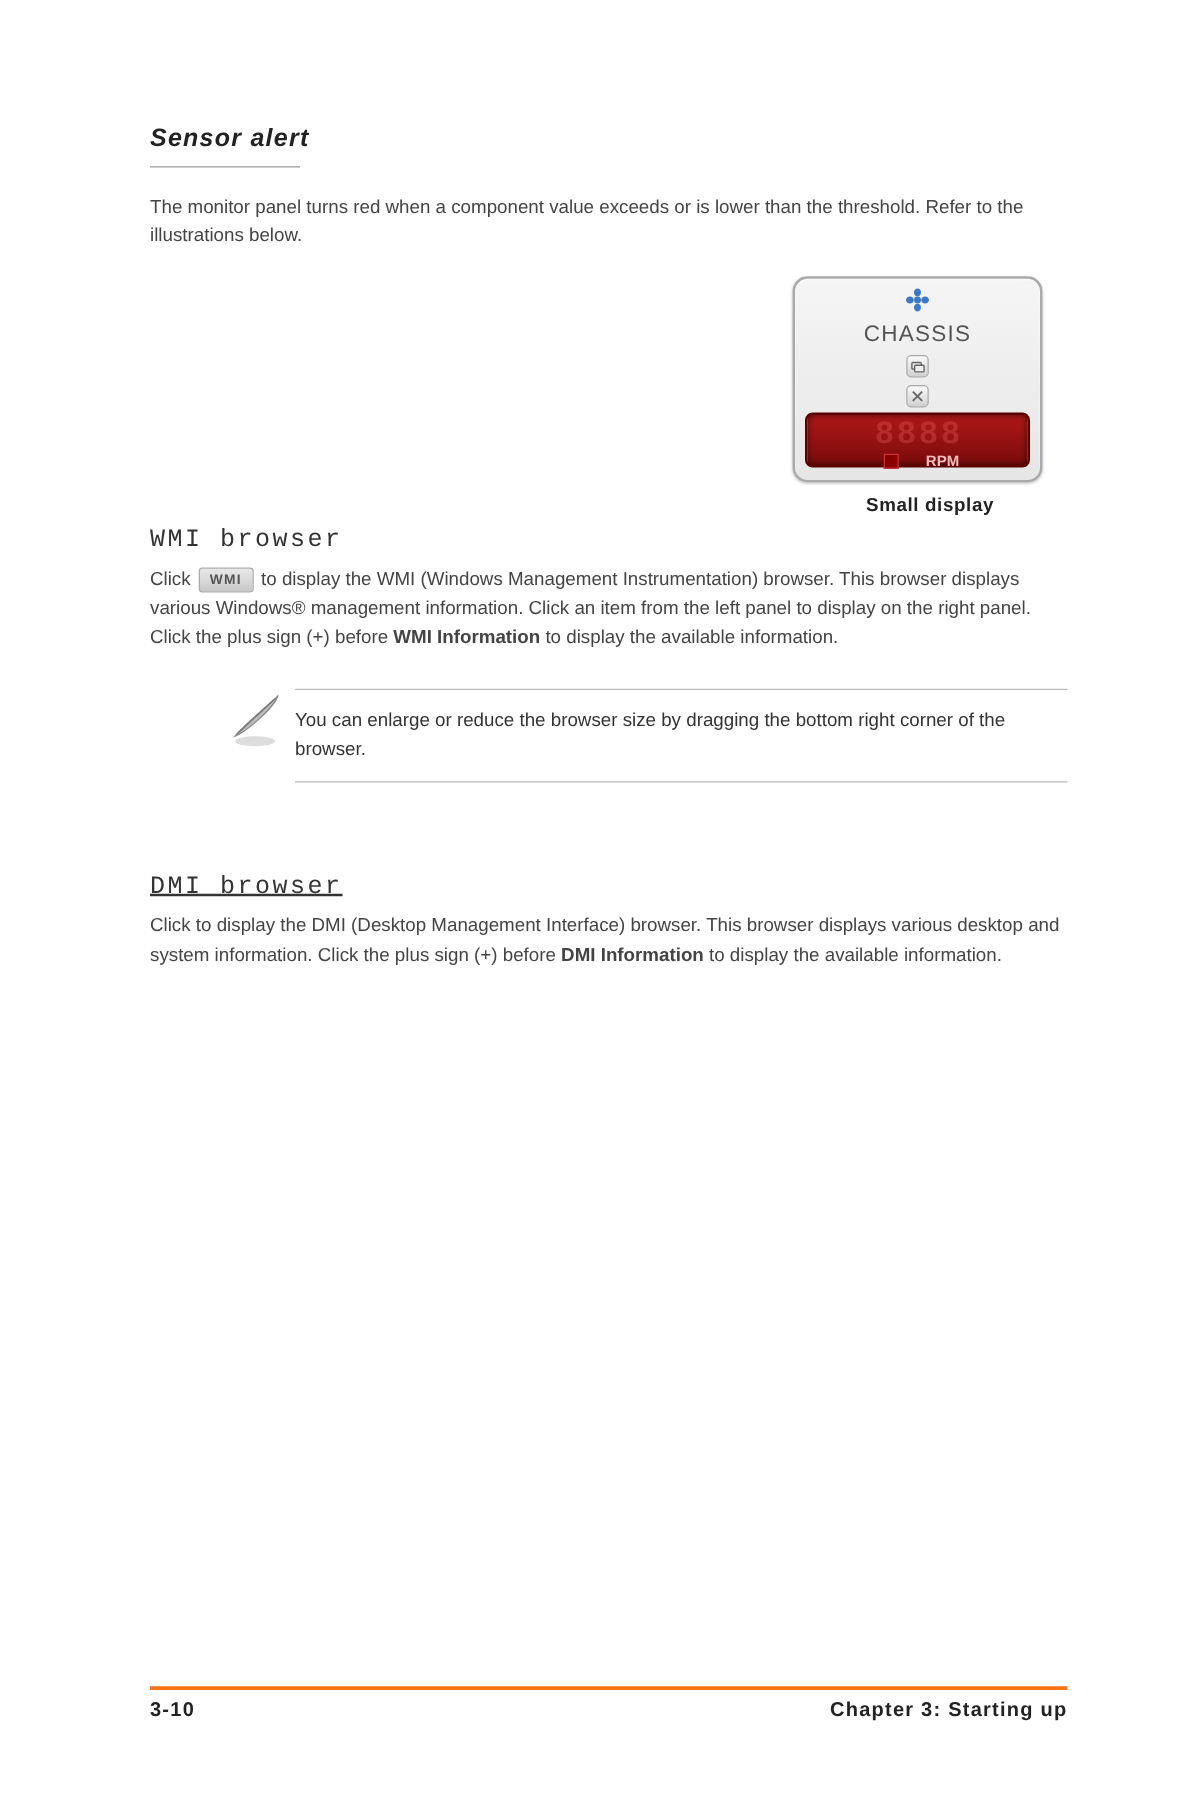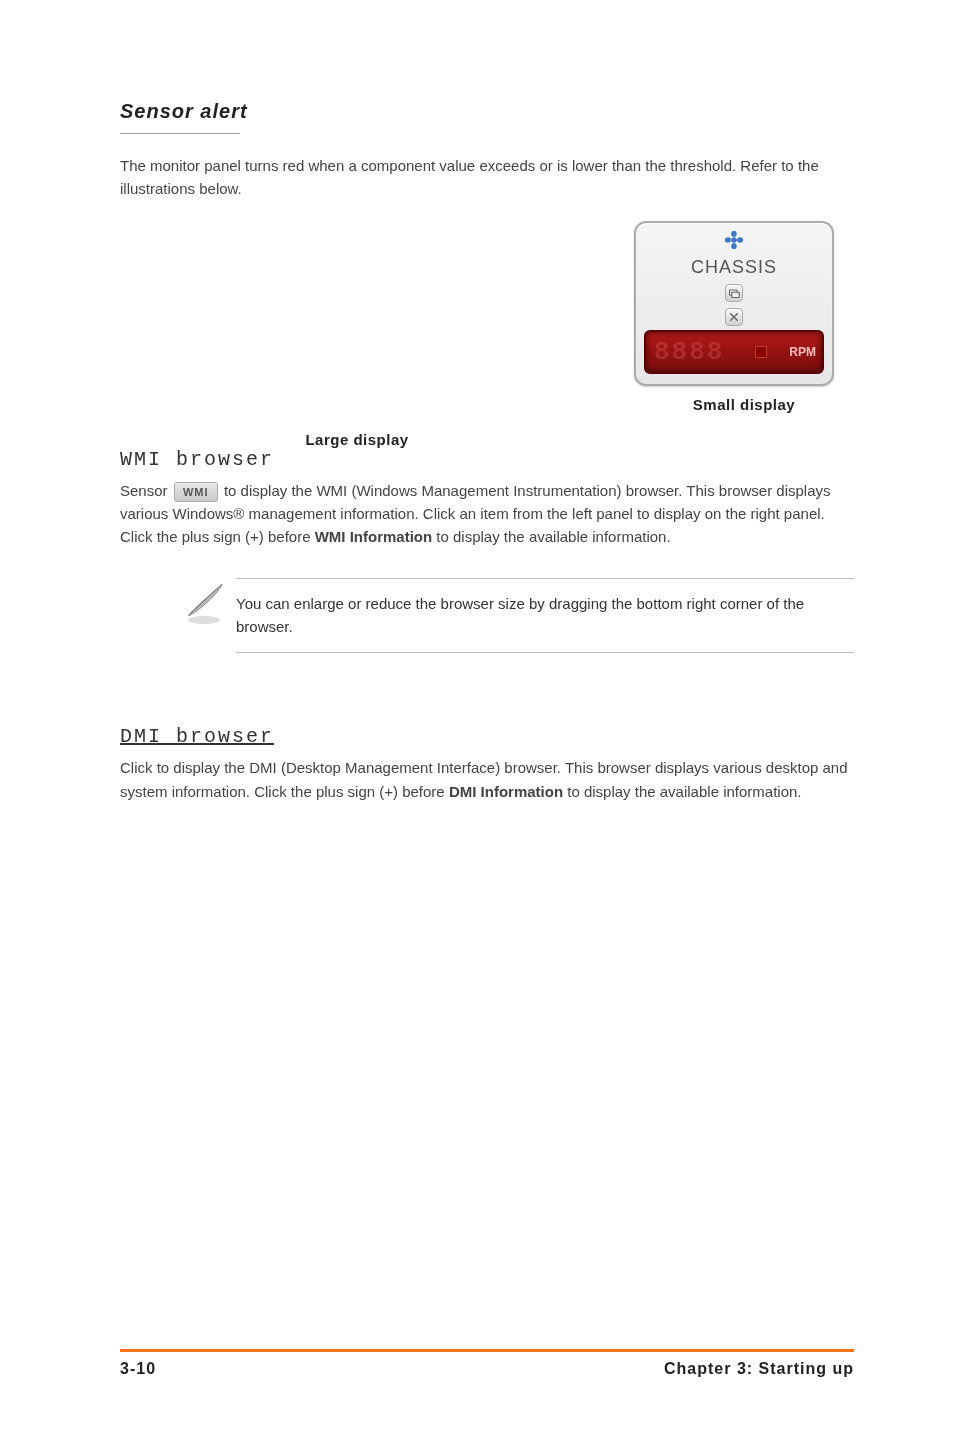--- a/index.html
+++ b/index.html
@@ -9,21 +9,21 @@
   .hr-short { width: 120px; border: none; border-top: 1px solid #999; margin: 10px 0 20px 0; }
   .row { display: flex; gap: 40px; align-items: flex-start; }
   .col { flex: 1; }
   .caption { font-size: 15px; font-weight: bold; text-align: center; margin-top: 10px; letter-spacing: 0.5px; }
   .inst-widget { margin: 0 auto; }
   .chassis-frame { width: 200px; border: 2px solid #aaa; border-radius: 12px; background: linear-gradient(#f5f5f5,#e6e6e6); padding: 6px 8px 10px 8px; box-shadow: inset 0 1px 2px rgba(255,255,255,.8), 0 1px 2px rgba(0,0,0,.2); }
   .chassis-header { display: flex; align-items: center; gap: 6px; padding-bottom: 4px; flex-direction: column; }
   .chassis-header .label { font-size: 18px; color: #555; letter-spacing: 1px; font-weight: 500; flex:1;}
   .chassis-header .fan-ico { width: 22px; height: 22px; display:inline-block; }
   .chassis-header .btn { width: 18px; height: 18px; border-radius: 4px; display: inline-flex; align-items:center; justify-content:center; font-size: 11px; color:#555; background: linear-gradient(#fafafa,#d0d0d0); border:1px solid #aaa;}
-  .lcd-red { background: linear-gradient(#b01818,#7a0c0c); border: 2px solid #5a0000; border-radius: 6px; height: 44px; display:flex; align-items:center; justify-content:center; padding: 0 6px 0 8px; box-shadow: inset 0 0 6px rgba(0,0,0,.6);}
+  .lcd-red { background: linear-gradient(#b01818,#7a0c0c); border: 2px solid #5a0000; border-radius: 6px; height: 44px; display:flex; align-items:center; justify-content:flex-start; padding: 0 6px 0 8px; box-shadow: inset 0 0 6px rgba(0,0,0,.6); flex-direction: column;}
   .lcd-red .digits { font-family: "Courier New", monospace; font-size: 26px; font-weight: bold; color: rgba(255,120,120,.25); letter-spacing: 2px; flex:1; text-align:left;}
   .lcd-red .unit { font-size: 12px; font-weight: bold; color: #ffbdbd; padding-left:4px; display:flex; align-items:center; gap:22px;}
   .lcd-red .plug { width: 12px; height: 12px; background: #8a0000; border:1px solid #c33; display:inline-block;}
   .large-placeholder { height: 200px; width: 320px; }
   .sub-title { font-size: 20px; font-weight: 500; letter-spacing: 2px; margin-bottom: 8px; font-family: "Courier New", monospace; color:#333;}
   .wmi-btn { display:inline-block; width: 44px; height: 20px; background: linear-gradient(#e8e8e8,#c8c8c8); border:1px solid #aaa; border-radius:3px; font-size:11px; font-weight:bold; color:#555; text-align:center; line-height:18px; letter-spacing:1px; vertical-align: middle; margin: 0 2px;}
   .bold-inline { font-weight: bold; }
   .note-row { display:flex; align-items:flex-start; gap: 8px; margin: 30px 0 0 60px; }
   .note-icon { width: 48px; height: 48px; flex-shrink:0; }
   .note-box { flex: 1; border-top: 1px solid #bbb; border-bottom: 1px solid #bbb; padding: 14px 0; font-size: 15px; line-height:1.5; color:#333;}
@@ -40,21 +40,20 @@
   <div class="section-title">Sensor alert</div>
   <hr class="hr-short">
 
   <div class="body-block">The monitor panel turns red when a component value exceeds or is lower than the threshold. Refer to the illustrations below.</div>
 
   <div class="spacer-20"></div>
 
   <div class="row">
     <div class="col">
       <div class="large-placeholder"></div>
-      <div class="caption">Large display</div>
     </div>
     <div class="col" style="flex:0 0 220px; text-align:center;">
       <div class="inst-widget">
         <div class="chassis-frame">
           <div class="chassis-header">
             <span class="fan-ico">
               <svg viewBox="0 0 24 24" width="22" height="22">
                   <g fill="#3a78c8">
                     <circle cx="12" cy="12" r="3"></circle>
                     <path d="M12 2c3 0 4 4 2 6-1 1-3 1-4 0C8 6 9 2 12 2zM22 12c0 3-4 4-6 2-1-1-1-3 0-4 2-2 6-1 6 2zM12 22c-3 0-4-4-2-6 1-1 3-1 4 0 2 2 1 6-2 6zM2 12c0-3 4-4 6-2 1 1 1 3 0 4-2 2-6 1-6-2z"></path>
@@ -83,21 +82,21 @@
             </span>
           </div>
         </div>
       </div>
       <div class="caption">Small display</div>
     </div>
   </div>
 
   <div class="sub-title">WMI browser</div>
   <div class="body-block">
-    <span>Sensor </span>
+    <span>Click </span>
     <span class="wmi-btn">WMI</span>
     <span> to display the WMI (Windows Management Instrumentation) browser. This browser displays various Windows® management information. Click an item from the left panel to display on the right panel. Click the plus sign (+) before </span>
     <span class="bold-inline">WMI Information</span>
     <span> to display the available information.</span>
   </div>
 
   <div class="note-row">
     <div class="note-icon">
       <svg viewBox="0 0 48 48" width="48" height="48">
         <ellipse cx="24" cy="42" rx="16" ry="4" fill="#ddd"></ellipse>

